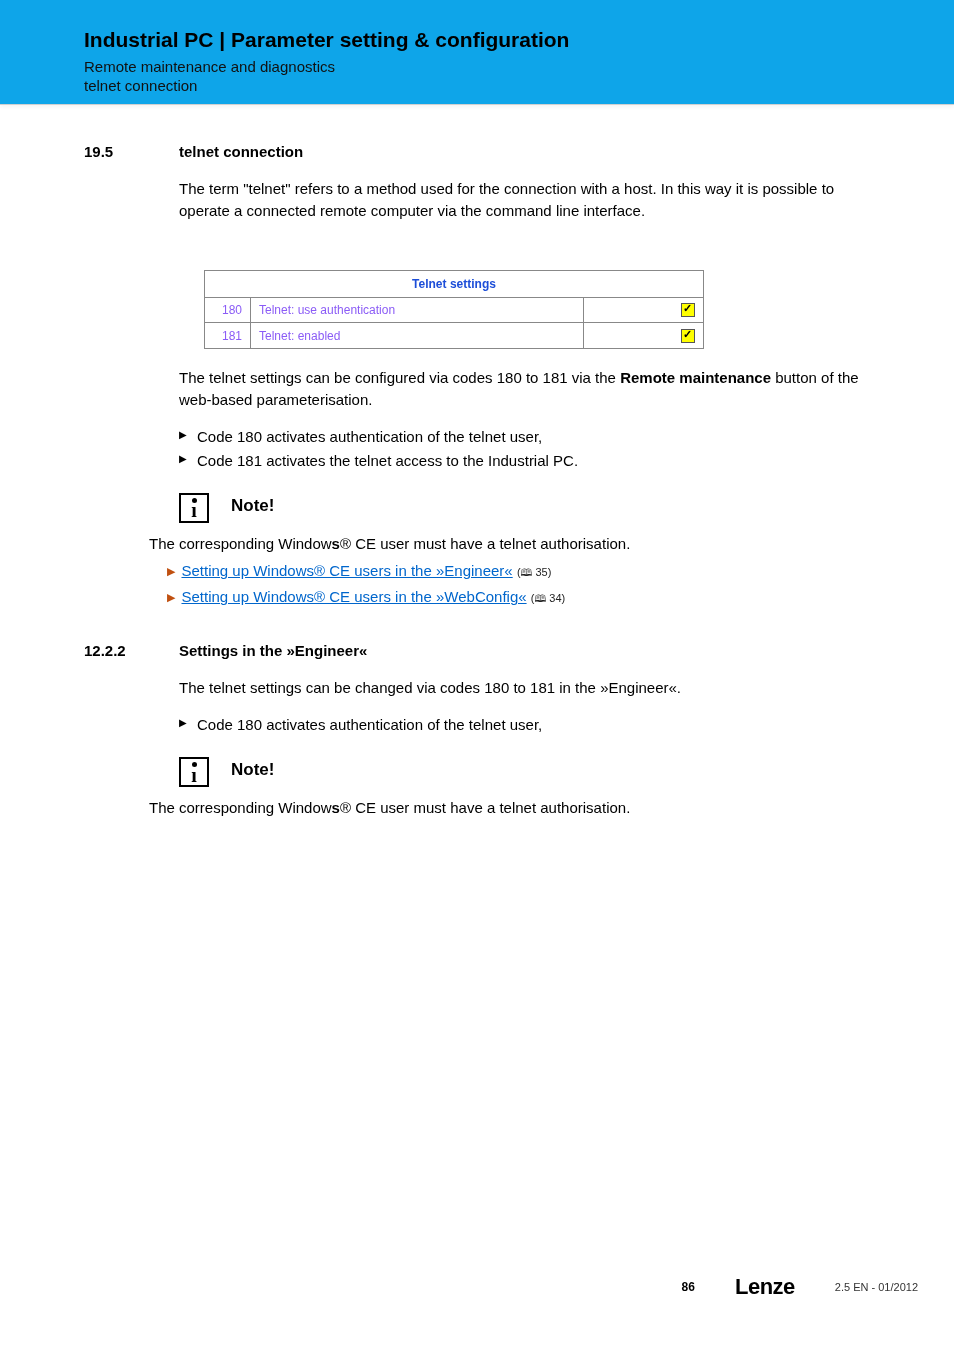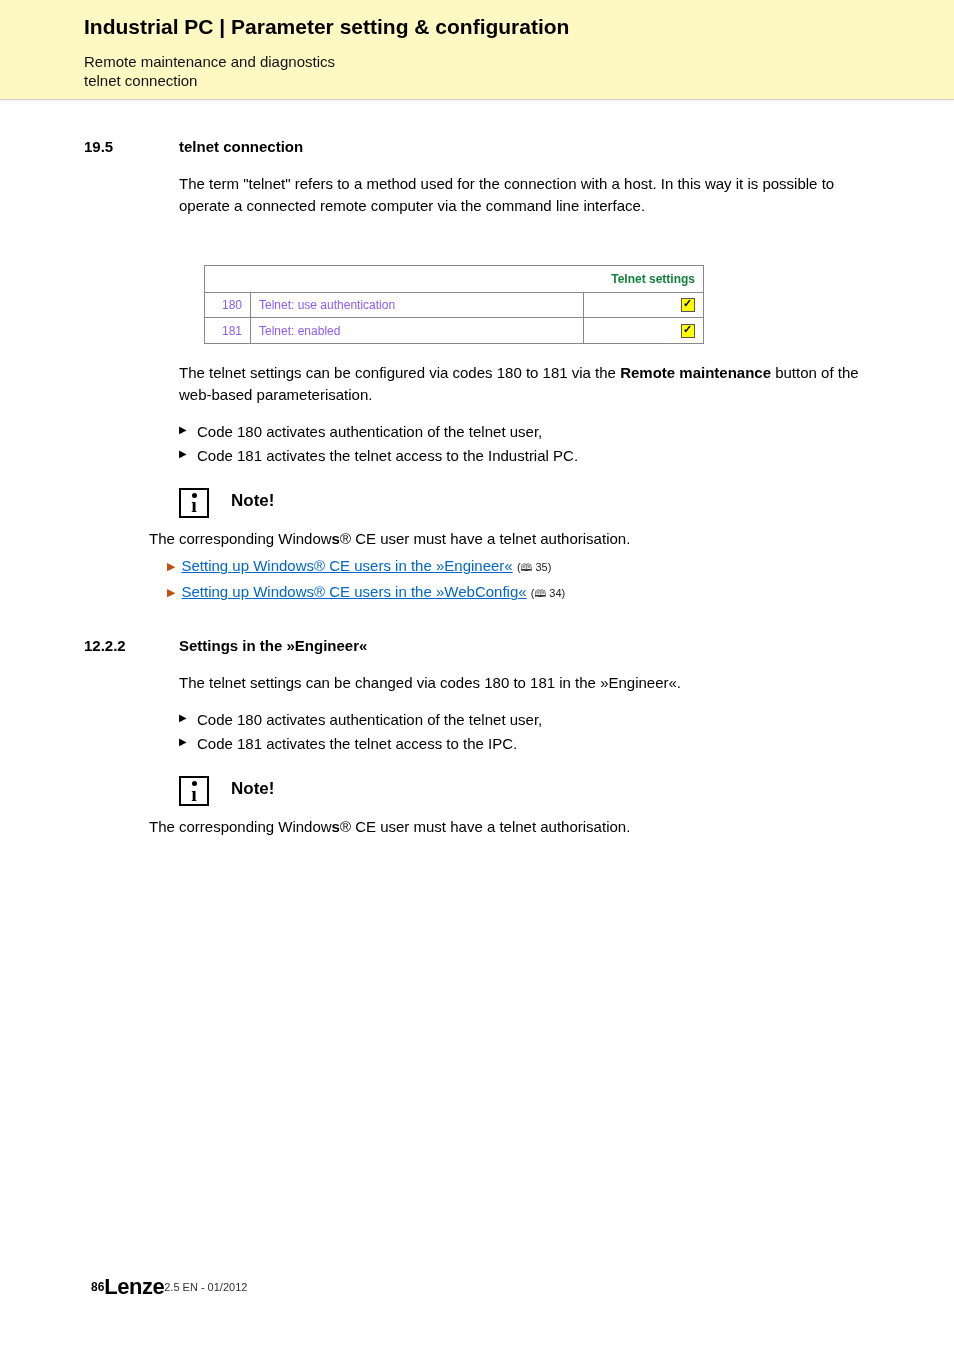--- a/index.html
+++ b/index.html
@@ -1,53 +1,53 @@
 <!DOCTYPE html>
 <html><head>
 <meta charset="utf-8">
 <style>
   * { box-sizing: border-box; margin: 0; padding: 0; }
   html, body { width: 954px; height: 1350px; background: #fff; font-family: "Segoe UI", "Helvetica Neue", Arial, sans-serif; color: #000; }
   .page { width: 954px; height: 1350px; position: relative; background: #fff; }
-  .header-band { background: #fef9c3; padding: 15px 0 10px 84px; border-bottom: 1px solid #d0d0d0; box-shadow: 0 2px 4px rgba(0,0,0,0.05); }
+  .header-band { background: #0ea5e9; padding: 28px 0 10px 84px; border-bottom: 1px solid #d0d0d0; box-shadow: 0 2px 4px rgba(0,0,0,0.05); }
   .hdr-title { font-size: 21px; font-weight: 700; }
-  .hdr-sub1 { font-size: 15px; color: #111; margin-top: 14px; }
+  .hdr-sub1 { font-size: 15px; color: #111; margin-top: 6px; }
   .hdr-sub2 { font-size: 15px; color: #111; margin-top: 2px; }
   .content { padding: 38px 84px 0 84px; }
   .sec-row { display: flex; align-items: baseline; margin-bottom: 18px; }
   .sec-num { width: 95px; font-weight: 700; font-size: 15px; }
   .sec-title { font-weight: 700; font-size: 15px; }
   .body-indent { margin-left: 95px; }
   .para { font-size: 15px; line-height: 1.45; margin-bottom: 14px; }
   .bullets { list-style: none; margin-bottom: 14px; }
   .bullets li { font-size: 15px; line-height: 1.6; padding-left: 18px; position: relative; }
   .bullets li::before { content: "▶"; position: absolute; left: 0; top: 2px; font-size: 10px; }
   .bold { font-weight: 700; }
   .table-wrap { margin: 4px 0 18px 120px; width: 500px; }
   .tbl { border-collapse: collapse; width: 100%; font-family: Arial, sans-serif; font-size: 12px; }
-  .tbl th { text-align: right; background: #fff; color: #15803d; font-weight: 700; padding: 6px 8px; border: 1px solid #888; }
+  .tbl th { text-align: center; background: #fff; color: #1d4ed8; font-weight: 700; padding: 6px 8px; border: 1px solid #888; }
   .tbl td { border: 1px solid #888; padding: 5px 8px; color: #8b5cf6; }
   .tbl td.code { width: 46px; text-align: right; }
   .tbl td.val { width: 120px; text-align: right; vertical-align: middle; }
   .cb { display: inline-block; width: 14px; height: 14px; background: #ffff00; border: 1px solid #555; position: relative; vertical-align: middle; }
   .cb::after { content: "✓"; position: absolute; left: 1px; top: -2px; font-size: 11px; font-weight: bold; color: #000; }
   .note-block { display: flex; align-items: flex-start; margin: 20px 0 10px 95px; }
   .note-icon { width: 30px; height: 30px; border: 2px solid #000; display: flex; align-items: center; justify-content: center; font-family: Georgia, serif; margin-right: 22px; position: relative; flex-shrink: 0; }
   .note-icon-i { font-size: 20px; font-weight: bold; position: relative; top: 3px; }
   .note-icon-dot { position: absolute; top: 3px; width: 5px; height: 5px; background: #000; border-radius: 50%; }
   .note-title { font-size: 17px; font-weight: 700; margin-top: 3px; }
   .note-body { margin-left: 65px; }
   .note-body .para { margin-bottom: 8px; }
   .link-line { font-size: 15px; margin: 6px 0 4px 18px; }
   .link-tri { color: #c05010; font-size: 11px; margin-right: 6px; position: relative; top: -1px; }
   a.xref { color: #0066cc; text-decoration: underline; font-size: 15px; }
   .pgref { font-size: 11px; color: #222; }
   .book-icon { font-size: 10px; }
   .spacer { height: 30px; }
-  .footer { position: absolute; bottom: 50px; left: 0; right: 0; display: flex; align-items: center; justify-content: flex-start; padding: 0 91px; }
+  .footer { position: absolute; bottom: 50px; left: 0; right: 0; display: flex; align-items: center; justify-content: flex-end; padding: 0 36px; gap: 40px; }
   .pgnum { font-size: 12px; font-weight: 700; }
   .brand { font-size: 22px; font-weight: 700; letter-spacing: -0.5px; font-family: Arial, sans-serif; }
   .docver { font-size: 11px; color: #333; }
 </style>
 </head>
 <body>
 
 <div class="page">
 
   <div class="header-band">
@@ -123,21 +123,20 @@
     <div class="spacer"></div>
 
     <div class="sec-row">
       <div class="sec-num">12.2.2</div>
       <div class="sec-title">Settings in the »Engineer«</div>
     </div>
     <div class="body-indent">
       <p class="para">The telnet settings can be changed via codes 180 to 181 in the »Engineer«.</p>
       <ul class="bullets">
         <li>Code 180 activates authentication of the telnet user,</li>
-        <li>Code 181 activates the telnet access to the IPC.</li>
       </ul>
     </div>
 
     <div class="note-block">
       <div class="note-icon">
         <div class="note-icon-dot"></div>
         <span class="note-icon-i">ı</span>
       </div>
       <div class="note-title">Note!</div>
     </div>

